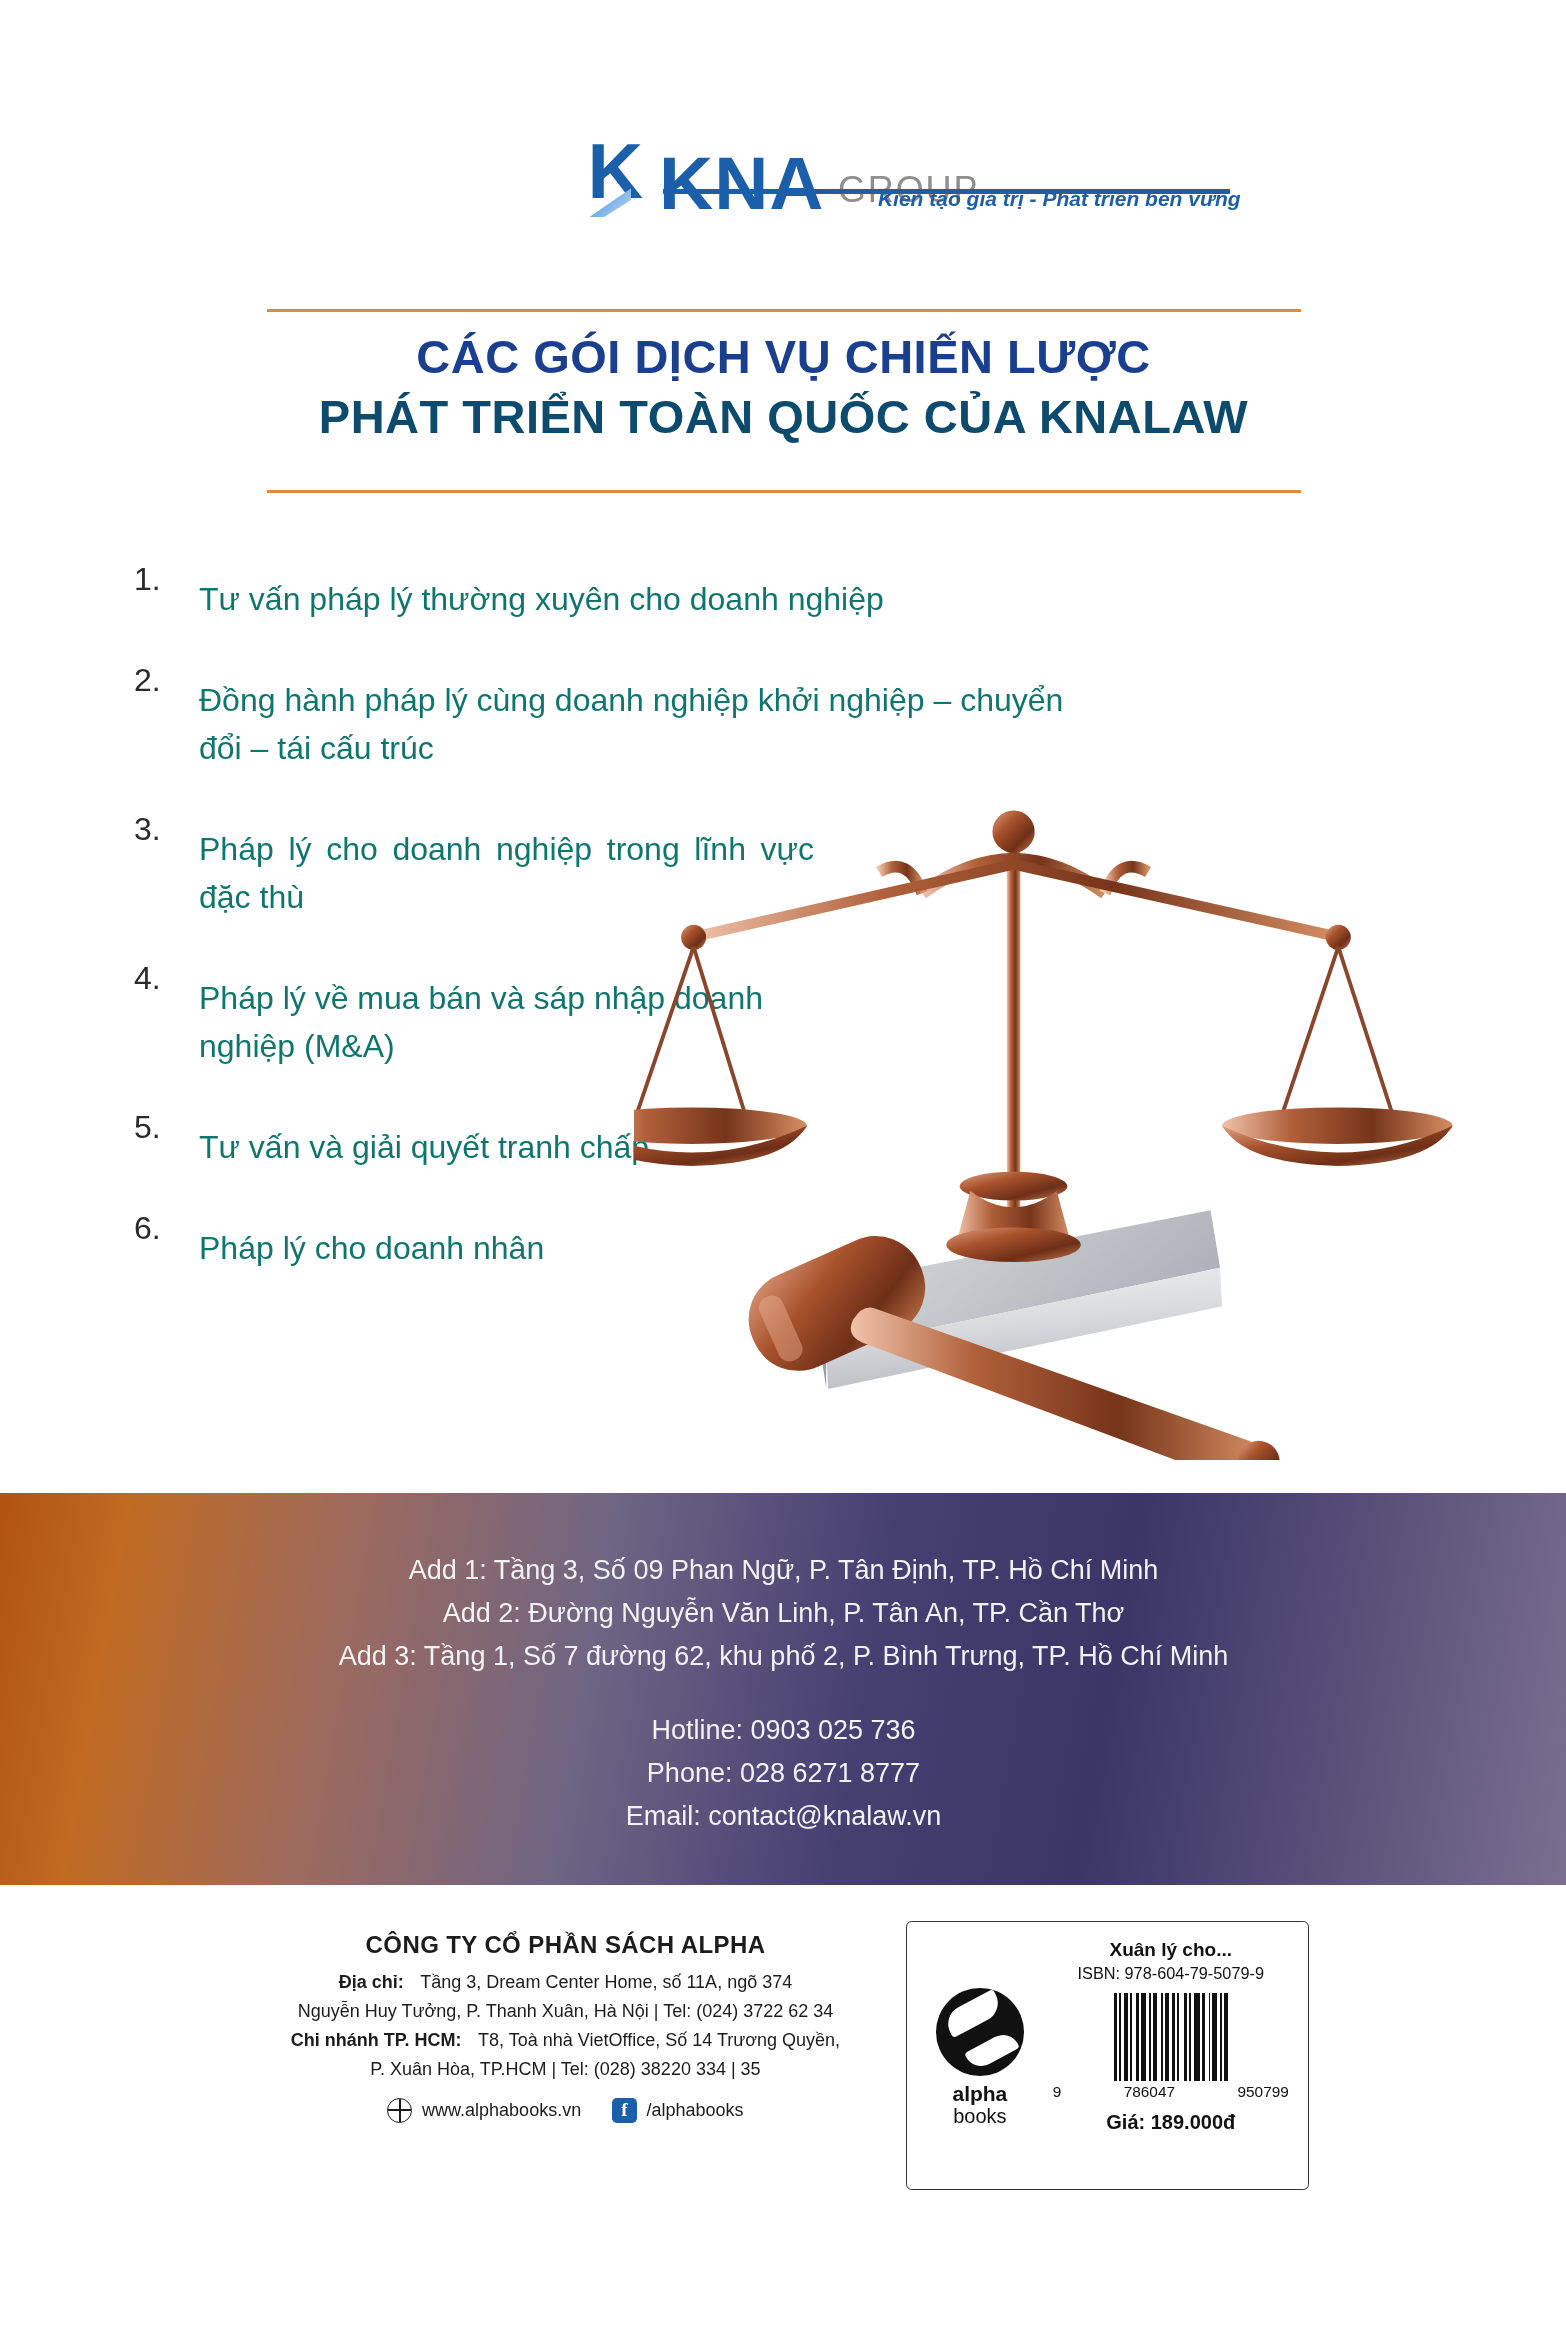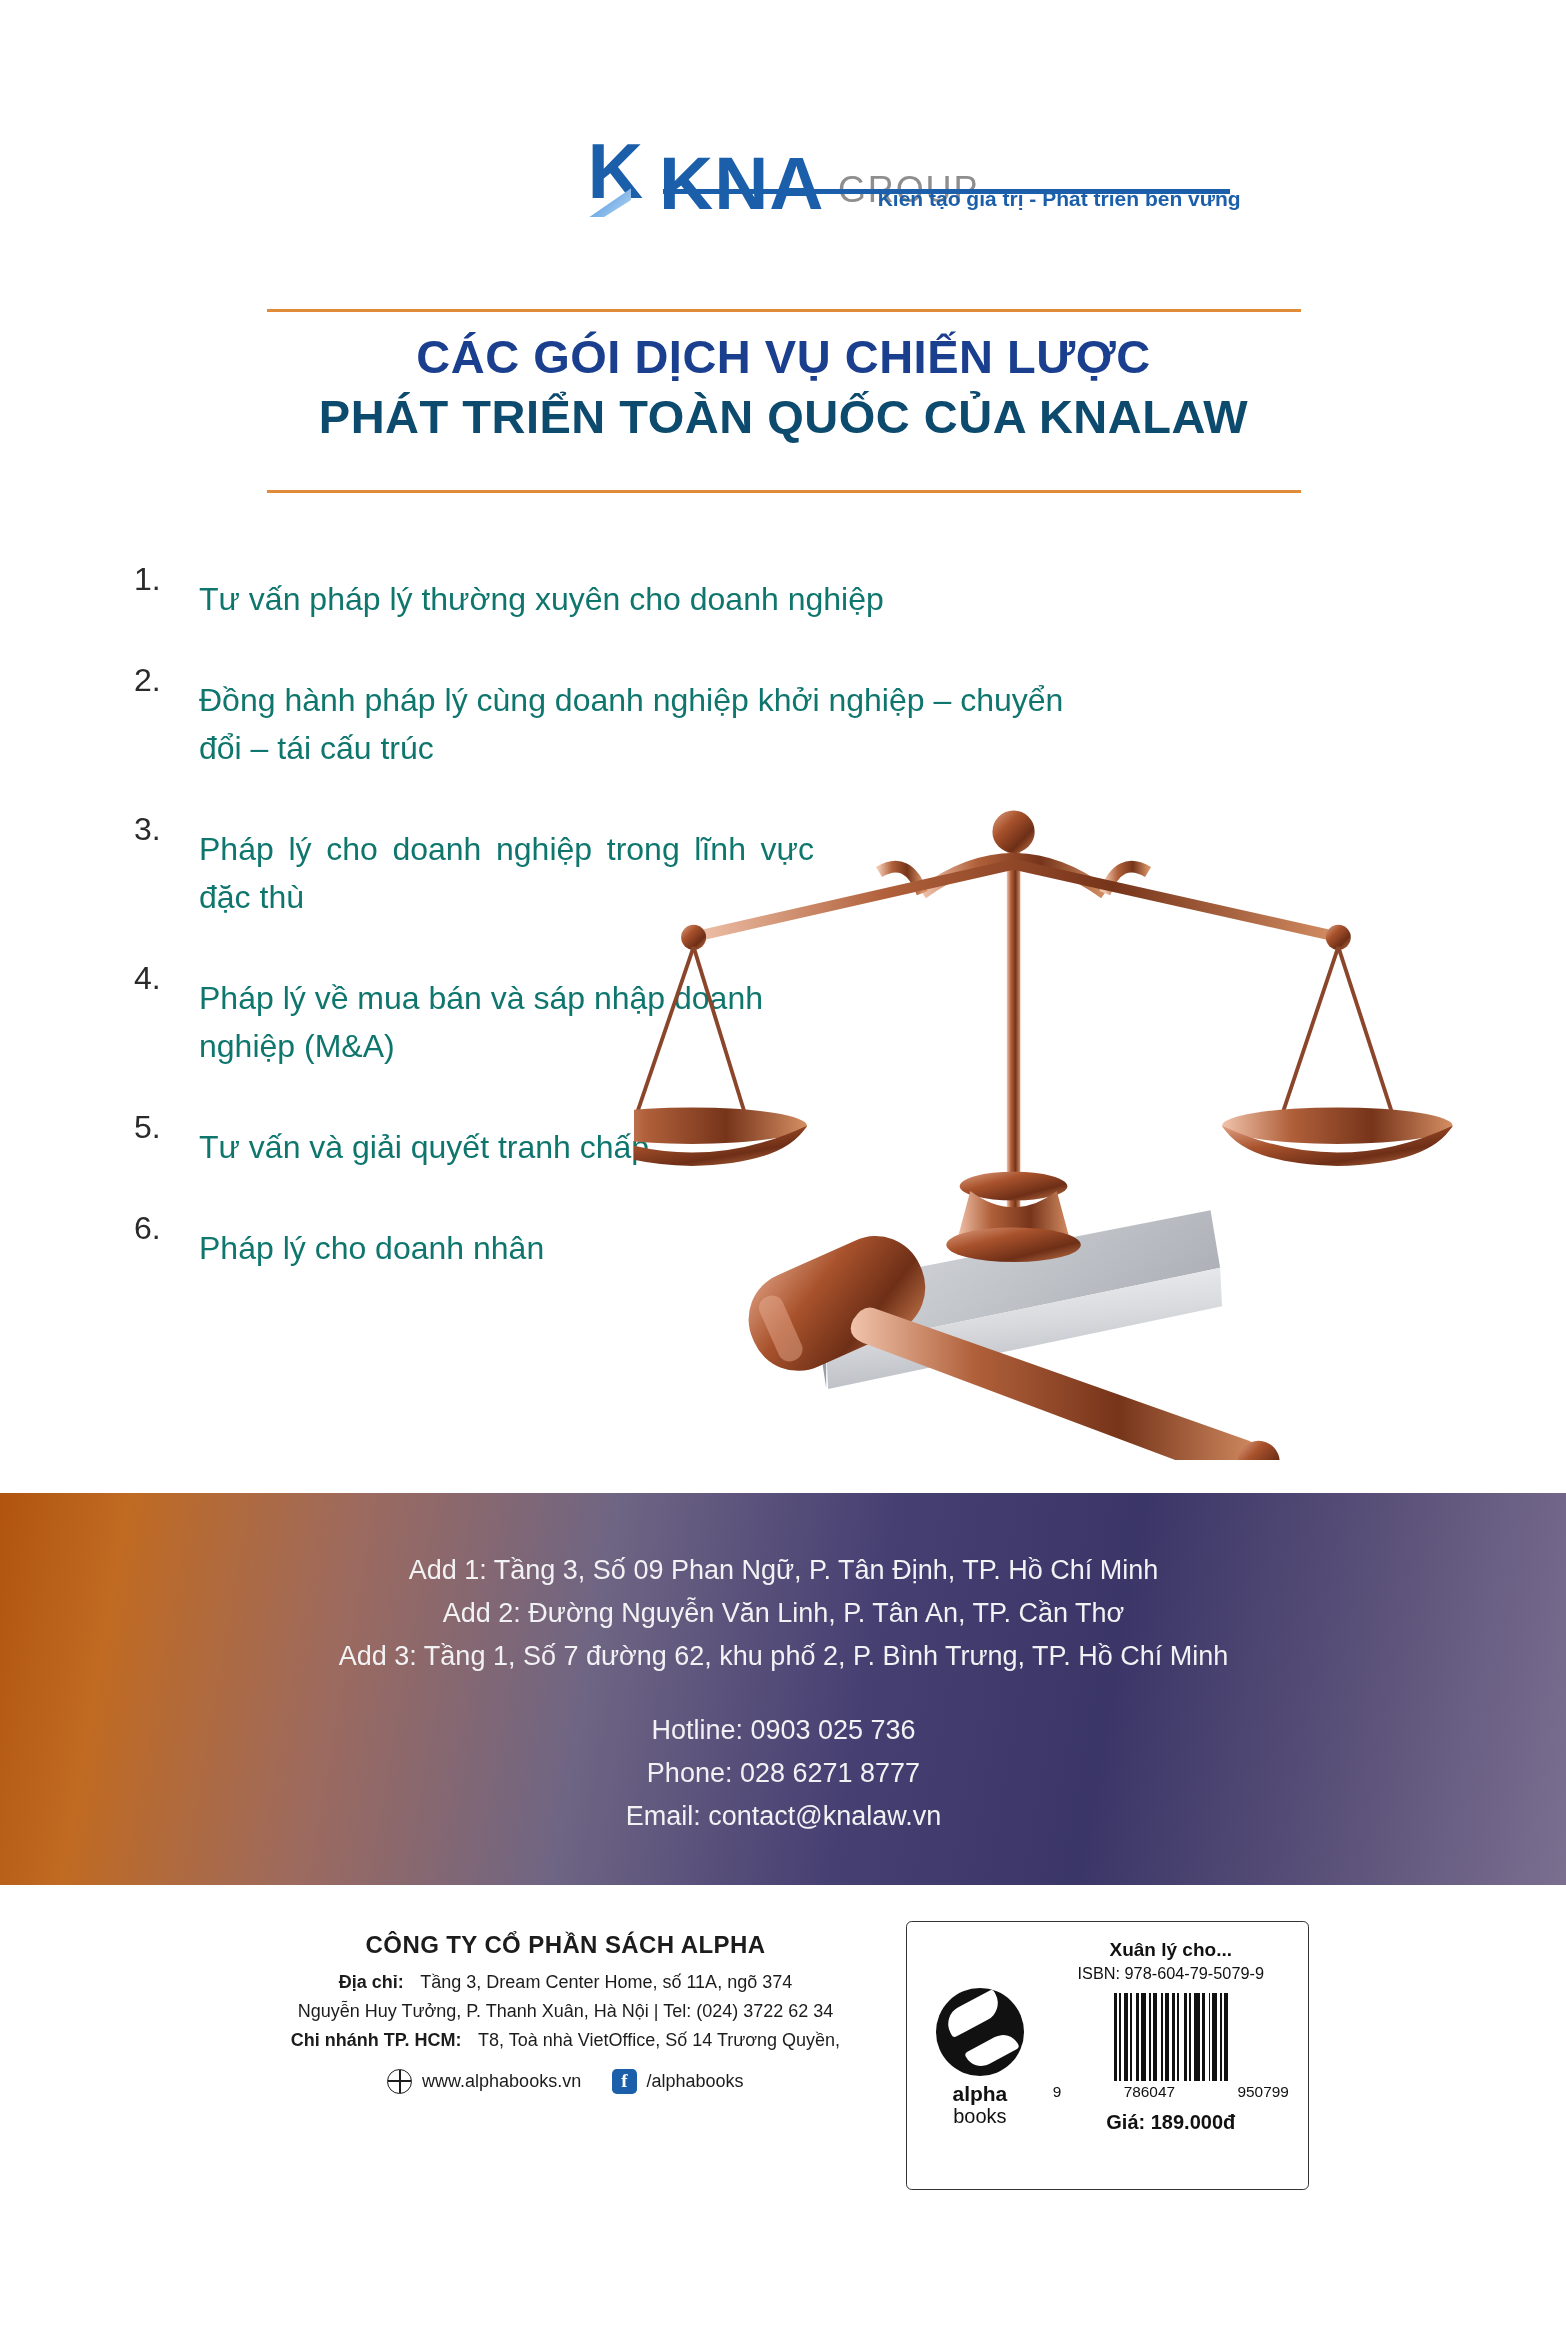--- a/index.html
+++ b/index.html
@@ -77,20 +77,21 @@
     width: 567px;
     height: 4.8px;
     background: #1b5faa;
   }
   .logo-tag {
     position: absolute;
     left: 653px;
     bottom: 7.7px;
     transform: translateX(-100%);
     font-size: 21px;
+    font-style: italic;
     font-weight: bold;
     color: #1b5faa;
     white-space: nowrap;
   }
 
   
   .rule {
     position: absolute;
     height: 2.9px;
     background: #e08b3a;
@@ -517,20 +518,21 @@
       <div class="pub-name">CÔNG TY CỔ PHẦN SÁCH ALPHA</div>
       <div class="pub-line">
         <b>Địa chỉ:</b>
         <span class="gap"></span><span>Tầng 3, Dream Center Home, số 11A, ngõ 374</span>
       </div>
       <div class="pub-line">Nguyễn Huy Tưởng, P. Thanh Xuân, Hà Nội | Tel: (024) 3722 62 34</div>
       <div class="pub-line">
         <b>Chi nhánh TP. HCM:</b>
         <span class="gap"></span><span>T8, Toà nhà VietOffice, Số 14 Trương Quyền,</span>
       </div>
+      <div class="pub-line">P. Xuân Hòa, TP.HCM | Tel: (028) 38220 334 | 35</div>
       <div class="pub-web">
         <span class="globe"></span>
         <span>www.alphabooks.vn</span>
         <span class="gap"></span>
         <span class="fb">f</span>
         <span>/alphabooks</span>
       </div>
     </div>
 
     <div class="isbn-box">

